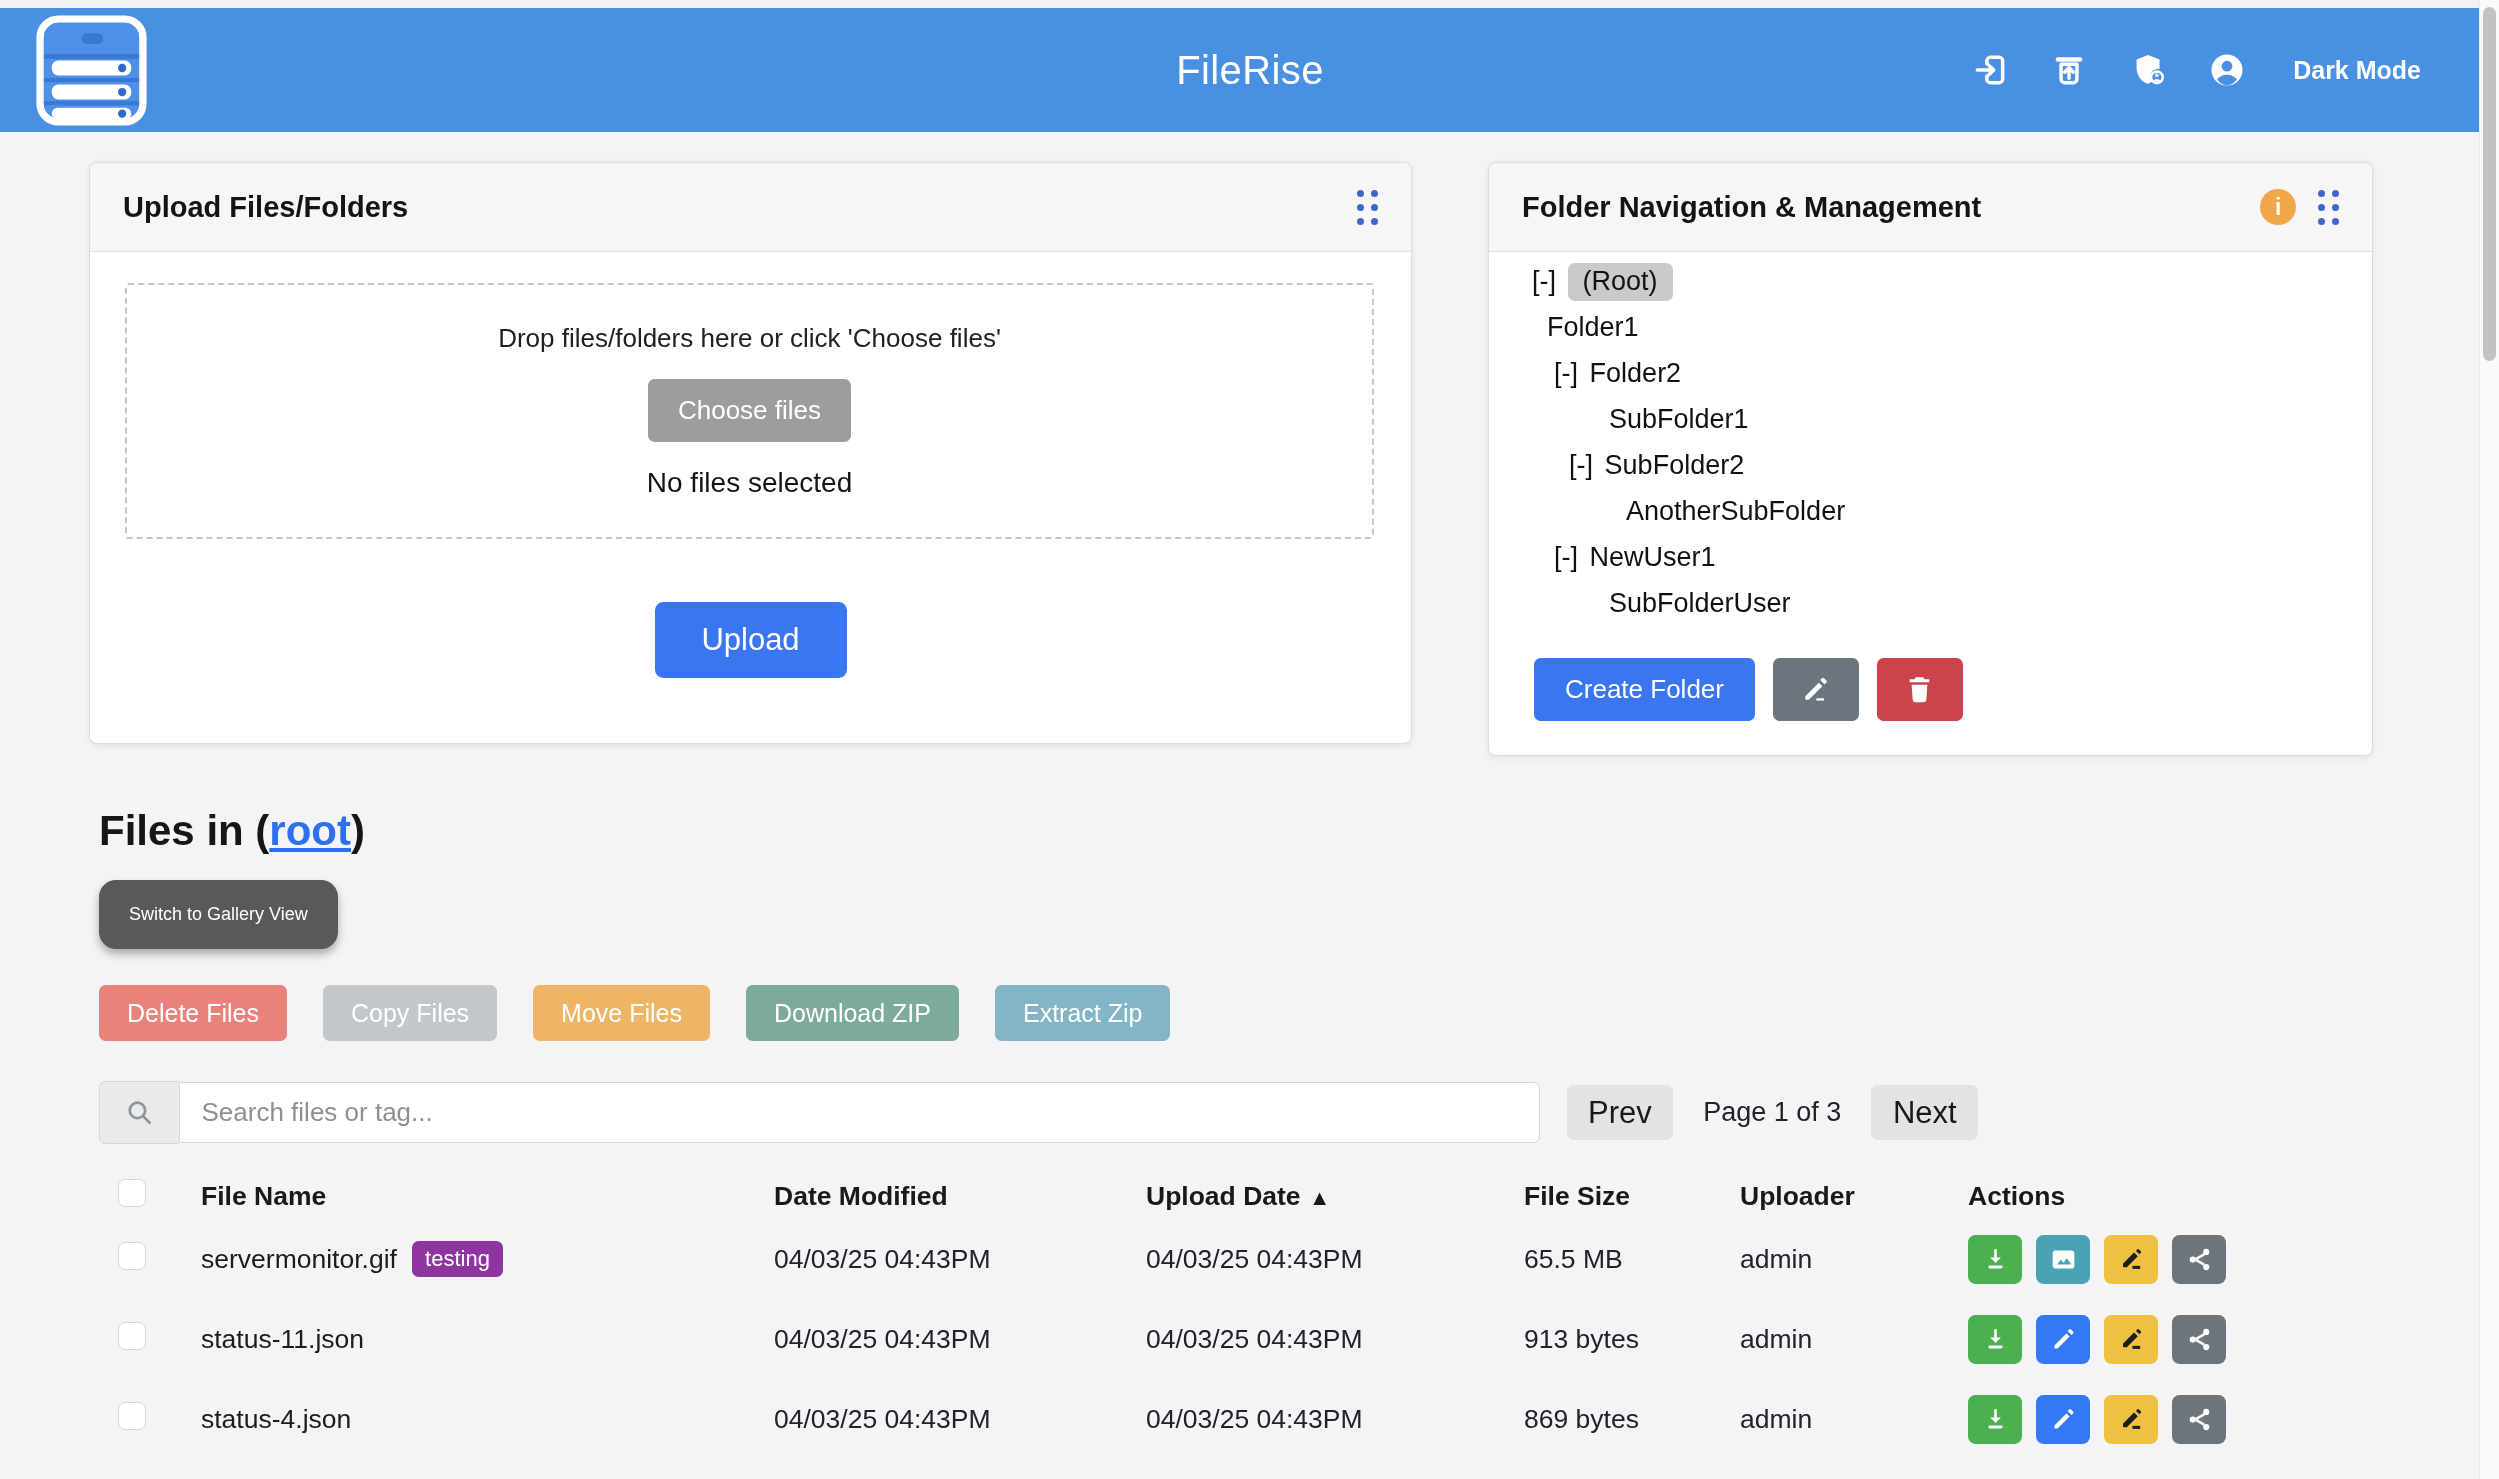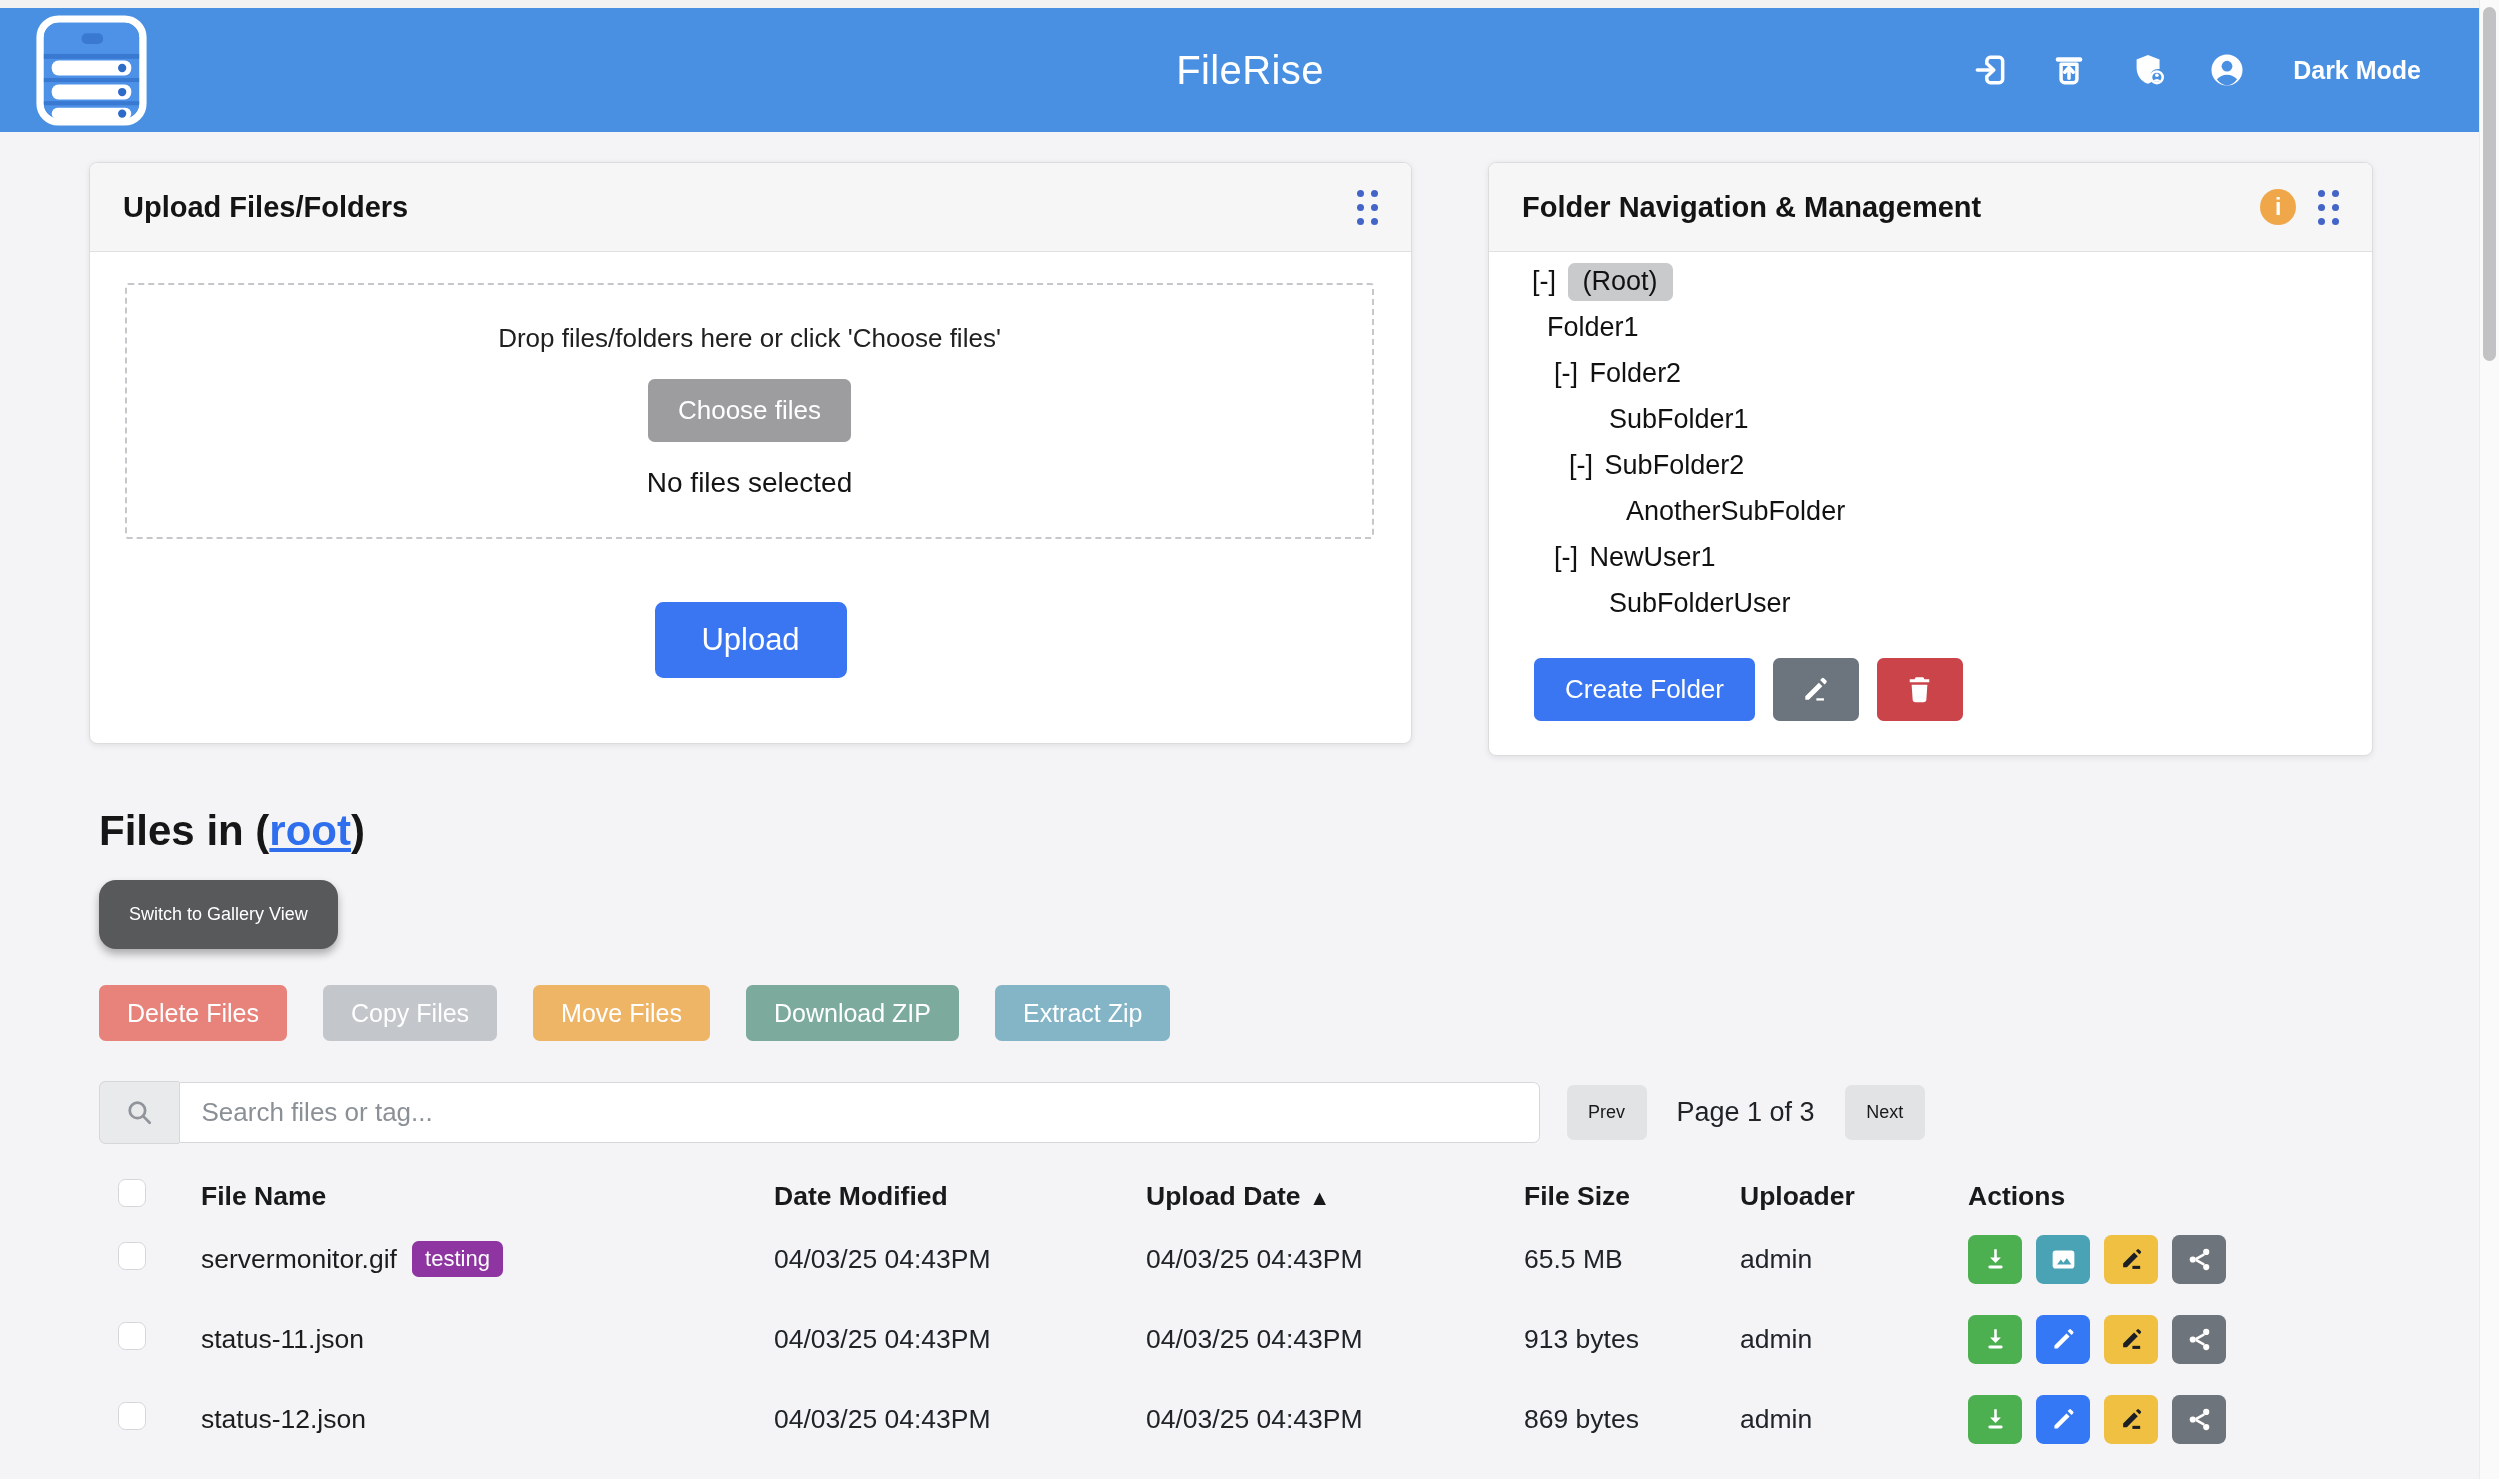--- a/index.html
+++ b/index.html
@@ -67,21 +67,21 @@
   .ba-zip{background:#7cab9e;} .ba-extract{background:#84b5c7;}
 
   .search-row{display:flex;align-items:center;margin:40px 0 0 99px;}
   .search-addon{width:79px;height:61px;background:#e9eaec;border:0.8px solid #d5d7da;border-right:none;
                 border-radius:6.6px 0 0 6.6px;display:flex;align-items:center;justify-content:center;}
   .search-addon svg{width:33px;height:33px;}
   .search-input{width:1361px;height:61px;border:0.8px solid #d5d7da;border-radius:0 6.6px 6.6px 0;font-size:26px;
                 font-family:inherit;padding:0 21.5px;color:#202020;background:#fff;box-sizing:border-box;outline:none;}
   .search-input::placeholder{color:#8b9096;}
   .pg-prev{margin-left:26.5px;} .pg-next{margin-left:20px;}
-  .pg-btn{background:#e2e3e5;border:none;border-radius:6.6px;color:#17191b;font-size:18px;font-family:inherit;
+  .pg-btn{background:#e2e3e5;border:none;border-radius:6.6px;color:#17191b;font-size:31px;font-family:inherit;
           padding:0 21.5px;height:55px;cursor:pointer;}
   .pg-label{font-size:27px;color:#202428;margin-left:30px;margin-right:10px;}
 
   
   .table{margin-top:29px;padding-left:118px;}
   .t-head,.t-row{display:grid;grid-template-columns:83px 573px 372px 378px 216px 228px 1fr;align-items:center;}
   .t-head{height:46px;font-weight:700;font-size:26.5px;color:#17191b;}
   .t-row{height:80px;font-size:26.5px;color:#202428;}
   .sort{font-size:21.5px;margin-left:8.3px;}
   .checkbox{width:26px;height:26px;background:#fff;border:1.7px solid #d4d6d9;border-radius:7.4px;display:inline-block;cursor:pointer;}
@@ -361,21 +361,21 @@
                 <circle cx="17.2" cy="17.9" r="2.4"></circle>
                 <path d="m8.7 10.8 6.4-3.6 1 1.7-6.4 3.6z"></path>
                 <path d="m8.7 13.2 6.4 3.6 1-1.7-6.4-3.6z"></path>
               </svg>
       </button>
     </div>
   </div>
         <div class="t-row">
     <div><span class="checkbox"></span></div>
     <div class="c-name">
-      <span class="fname">status-12.json</span>
+      <span class="fname">status-4.json</span>
 
     </div>
     <div>04/03/25 04:43PM</div>
     <div>04/03/25 04:43PM</div>
     <div>869 bytes</div>
     <div>admin</div>
     <div class="c-actions">
       <button class="act act-download">
         <svg viewBox="0 0 24 24">
                 <path fill="#fff" d="M11 4h2v6.5h3.2L12 14.8 7.8 10.5H11z"></path>

